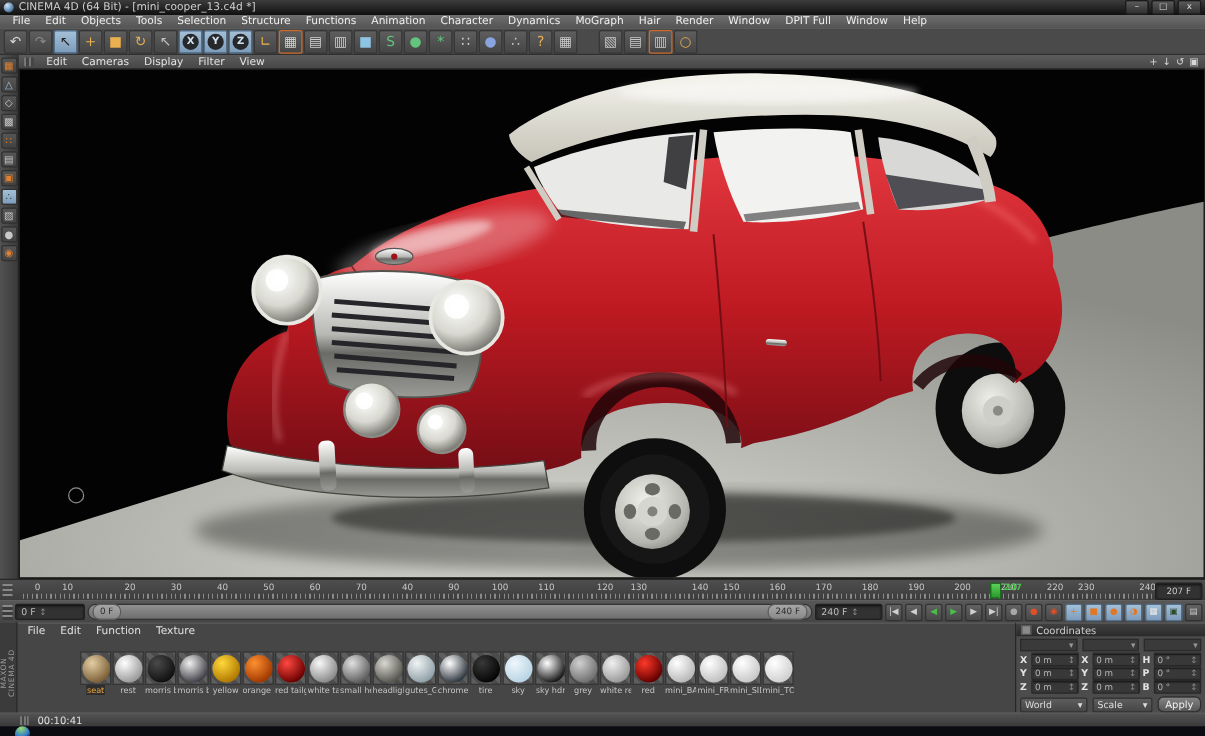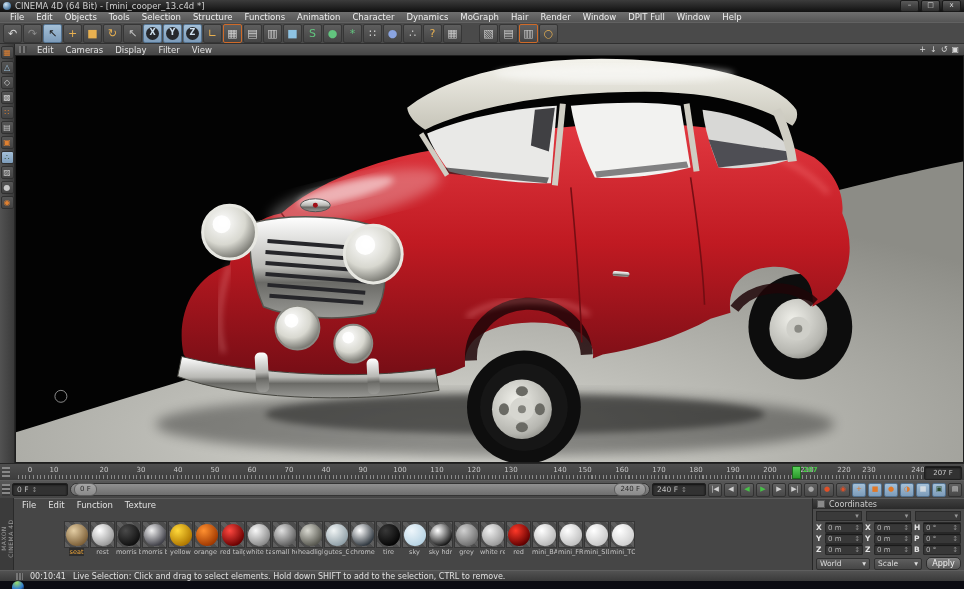--- a/index.html
+++ b/index.html
@@ -415,21 +415,21 @@
       <span class="tick-label" style="left: 104px;">20</span>
       <span class="tick-label" style="left: 141px;">30</span>
       <span class="tick-label" style="left: 178px;">40</span>
       <span class="tick-label" style="left: 215px;">50</span>
       <span class="tick-label" style="left: 252px;">60</span>
       <span class="tick-label" style="left: 289px;">70</span>
       <span class="tick-label" style="left: 326px;">40</span>
       <span class="tick-label" style="left: 363px;">90</span>
       <span class="tick-label" style="left: 400px;">100</span>
       <span class="tick-label" style="left: 437px;">110</span>
-      <span class="tick-label" style="left: 474px;">120</span>
+      <span class="tick-label" style="left: 484px;">120</span>
       <span class="tick-label" style="left: 511px;">130</span>
       <span class="tick-label" style="left: 560px;">140</span>
       <span class="tick-label" style="left: 585px;">150</span>
       <span class="tick-label" style="left: 622px;">160</span>
       <span class="tick-label" style="left: 659px;">170</span>
       <span class="tick-label" style="left: 696px;">180</span>
       <span class="tick-label" style="left: 733px;">190</span>
       <span class="tick-label" style="left: 770px;">200</span>
       <span class="tick-label" style="left: 807px;">210</span>
       <span class="tick-label" style="left: 844px;">220</span>
@@ -741,17 +741,16 @@
       <span>Scale</span>
       <span>▾</span>
     </div>
     <div id="apply-btn">Apply</div>
   </div>
 </div>
 
 <div id="statusbar" class="abs">
   <div id="status-grip"></div>
   <span>00:10:41</span>
-  <span>Live Selection: Click and drag to select elements. Hold down SHIFT to add to the selection, CTRL to remove.</span>
 </div>
 
 <div id="taskbar" class="abs"></div>
 <div id="start-orb"></div>
 
 </body></html>

